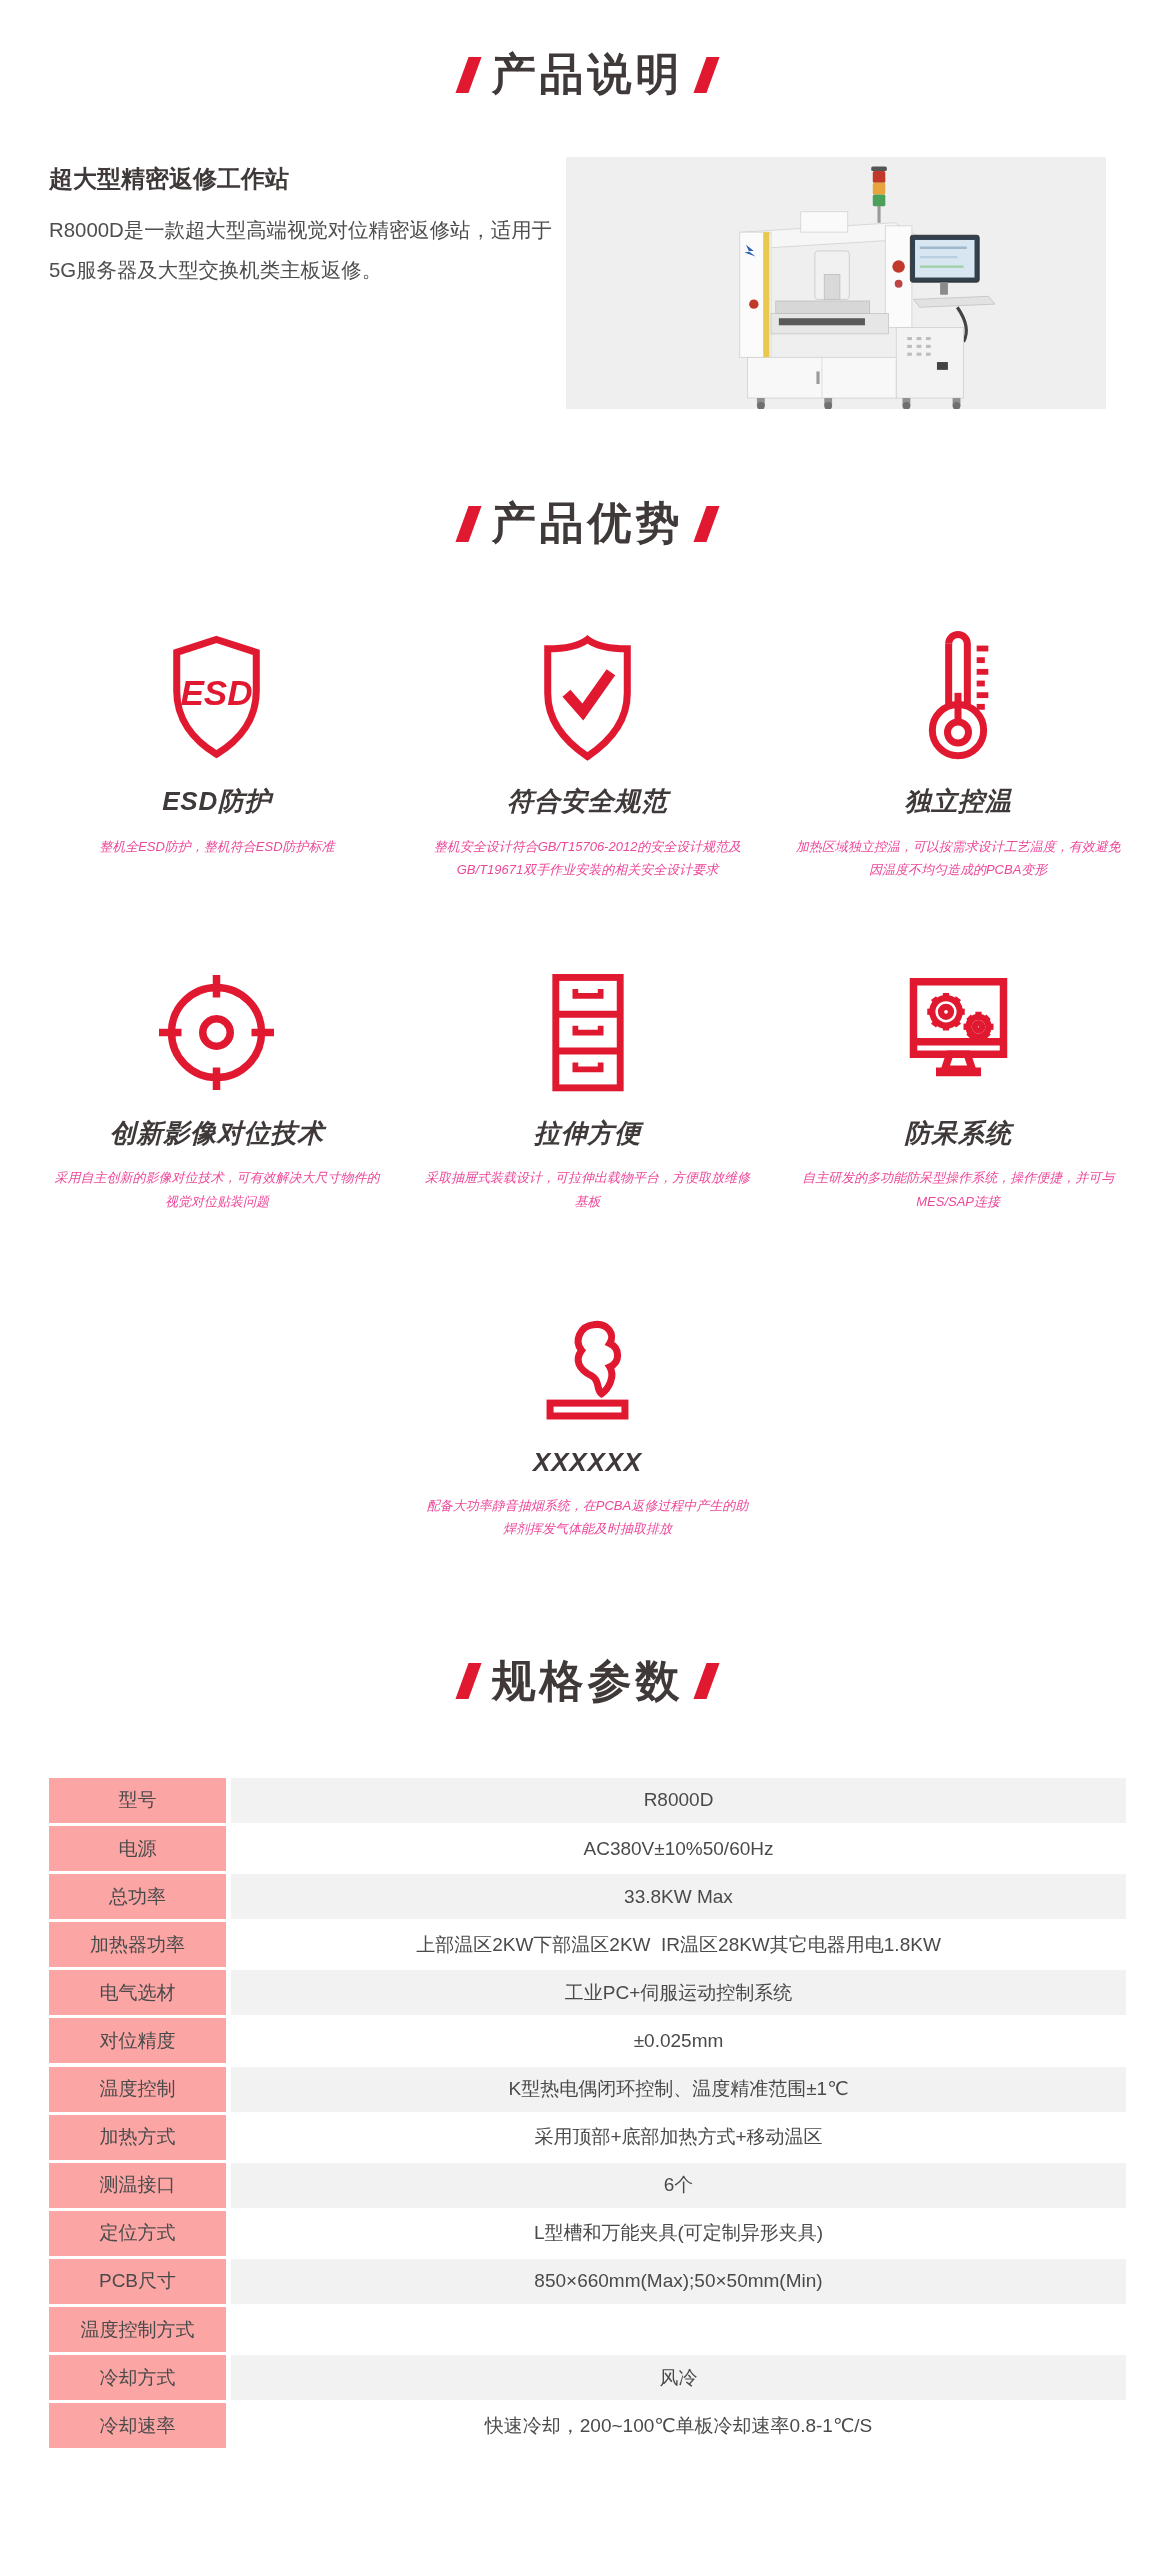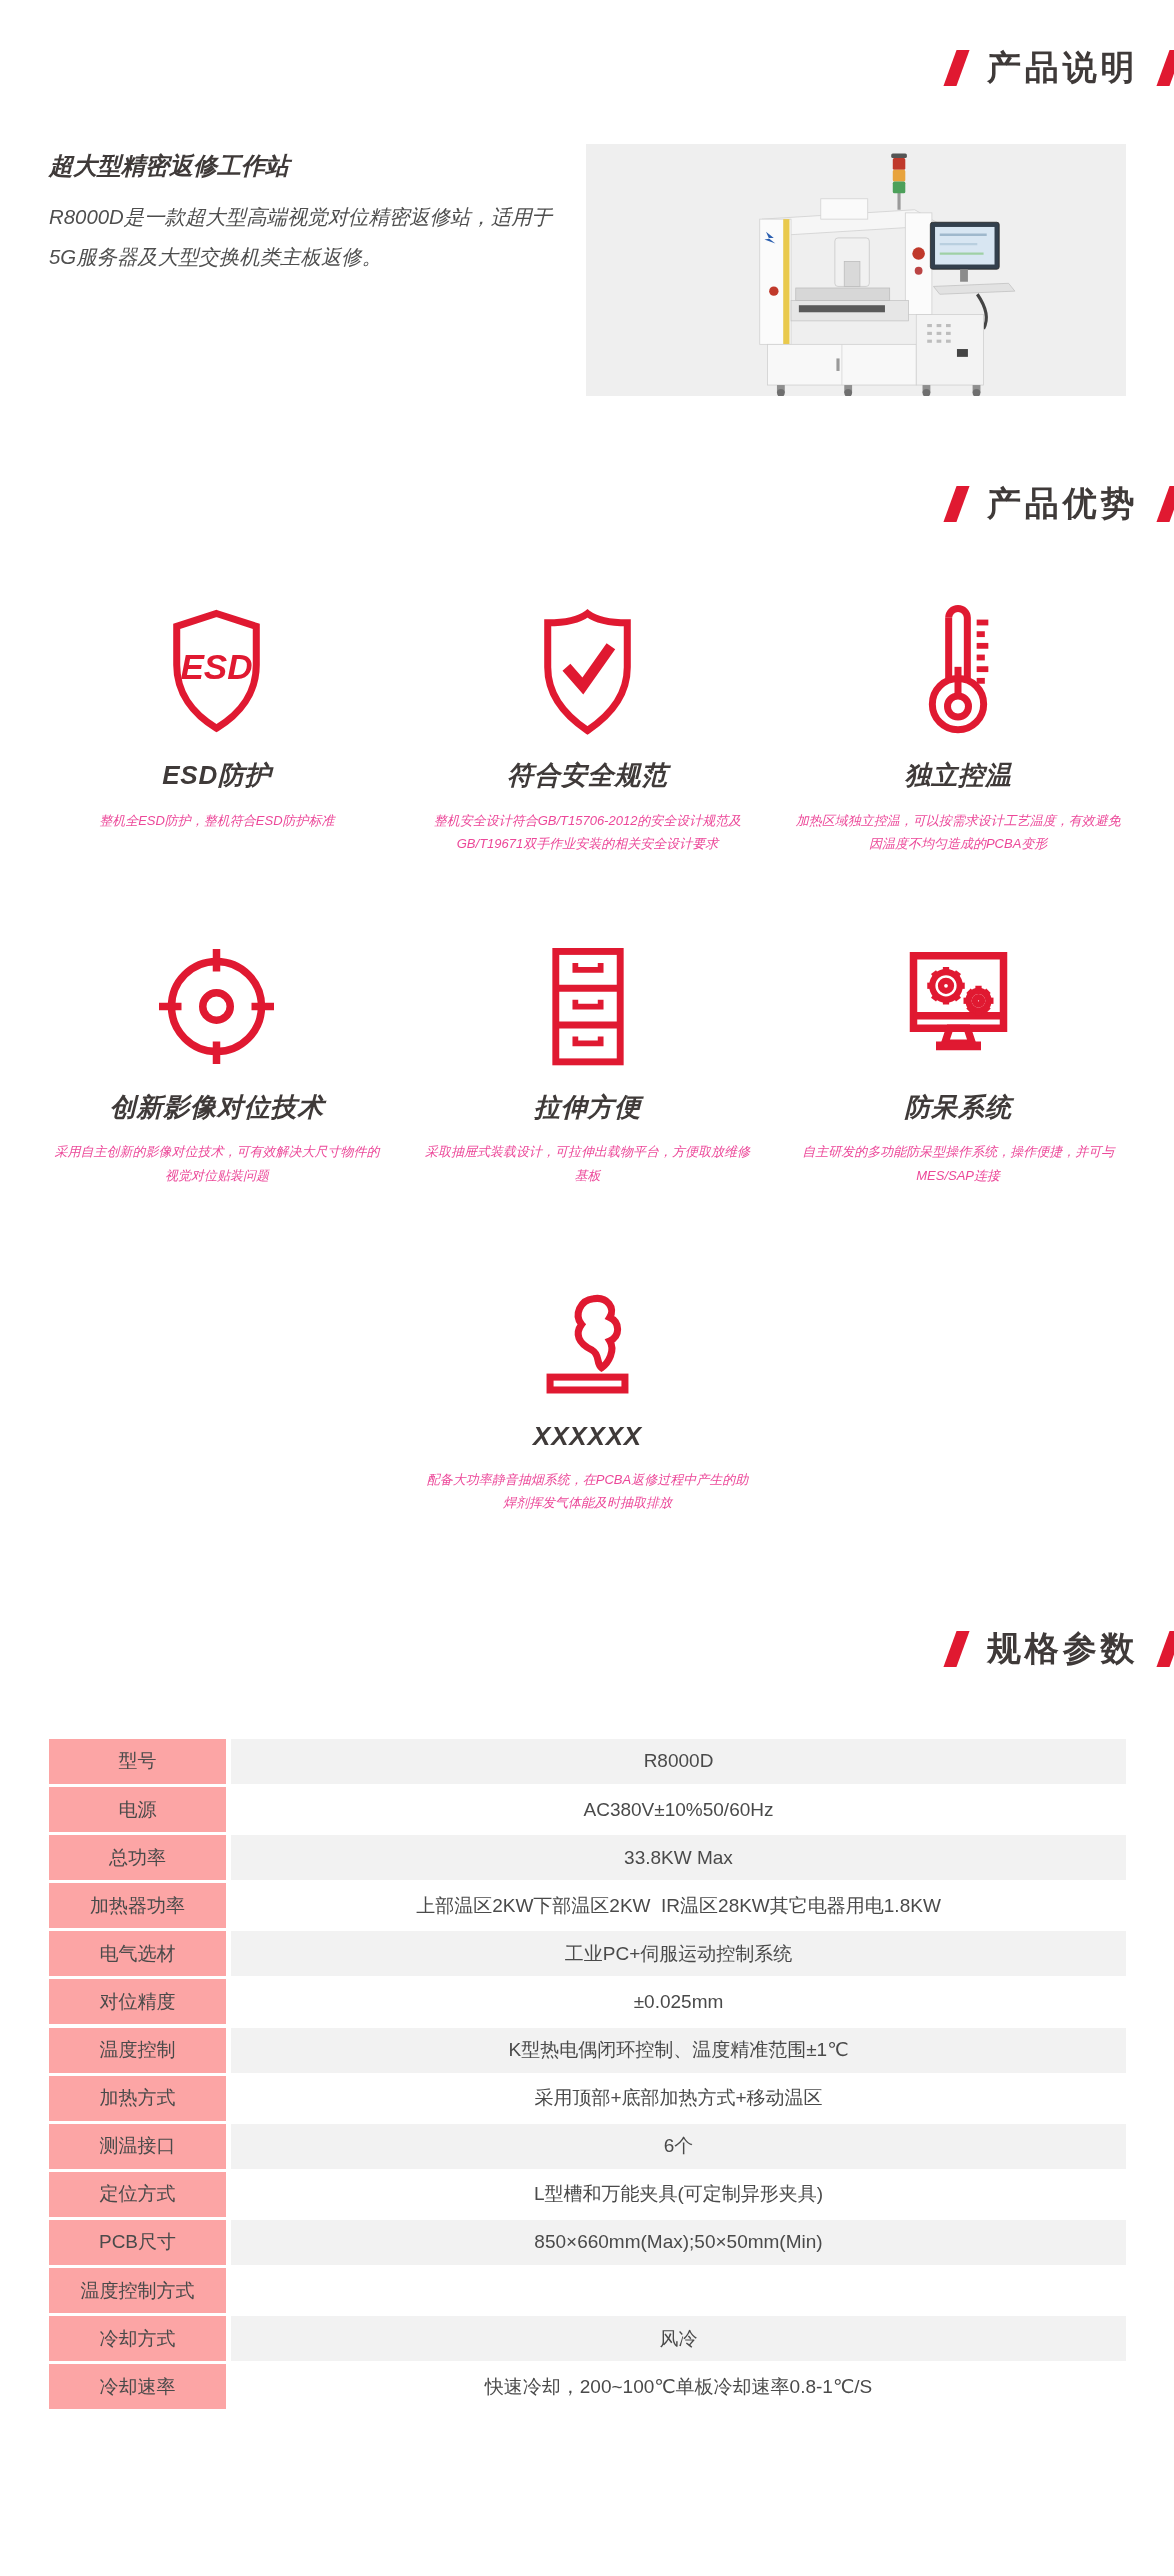--- a/index.html
+++ b/index.html
@@ -5,33 +5,33 @@
   html,body{margin:0;padding:0;}
   body{
     width:1175px;min-height:2576px;background:#ffffff;
     font-family:"Liberation Sans","DejaVu Sans",sans-serif;
     color:#3f3a39;-webkit-font-smoothing:antialiased;
   }
   .page{width:1175px;overflow:hidden;}
 
   
   .sec-title{
-    display:flex;align-items:center;justify-content:flex-end;gap:24px;
-    font-size:34px;font-weight:bold;color:#3f3a39;letter-spacing:3.9px;
+    display:flex;align-items:center;justify-content:center;gap:17px;
+    font-size:44px;font-weight:bold;color:#3f3a39;letter-spacing:3.9px;
   }
   .sec-title .slash{
     width:12.5px;height:36px;background:#e01931;transform:skewX(-20deg);
     display:inline-block;flex:0 0 auto;
   }
   .t1{margin-top:45px;}
   .t2{margin-top:85px;}
   .t3{margin-top:112px;}
 
   
-  .desc-row{margin:53px 49px 0 49px;display:flex;justify-content:space-between;align-items:flex-start;font-style:italic;}
+  .desc-row{margin:53px 49px 0 49px;display:flex;justify-content:flex-start;align-items:flex-start;}
   .desc-text{width:517px;padding-top:6.3px;}
   .desc-text h3{margin:0;font-size:24px;font-weight:bold;color:#3f3a39;}
   .desc-text p{margin:15.7px 0 0 0;font-size:20.4px;line-height:1.95;color:#4e4e4e;}
   .photo{width:540px;height:252px;background:#efefef;flex:0 0 auto;}
   .photo svg{display:block;}
 
   
   .features{width:1112px;margin:72px auto 0 auto;display:flex;flex-wrap:wrap;justify-content:center;row-gap:75px;font-style:italic;}
   .feature{width:33.33%;display:flex;flex-direction:column;align-items:center;text-align:center;}
   .f-icon{height:139px;display:flex;align-items:flex-end;justify-content:center;}

